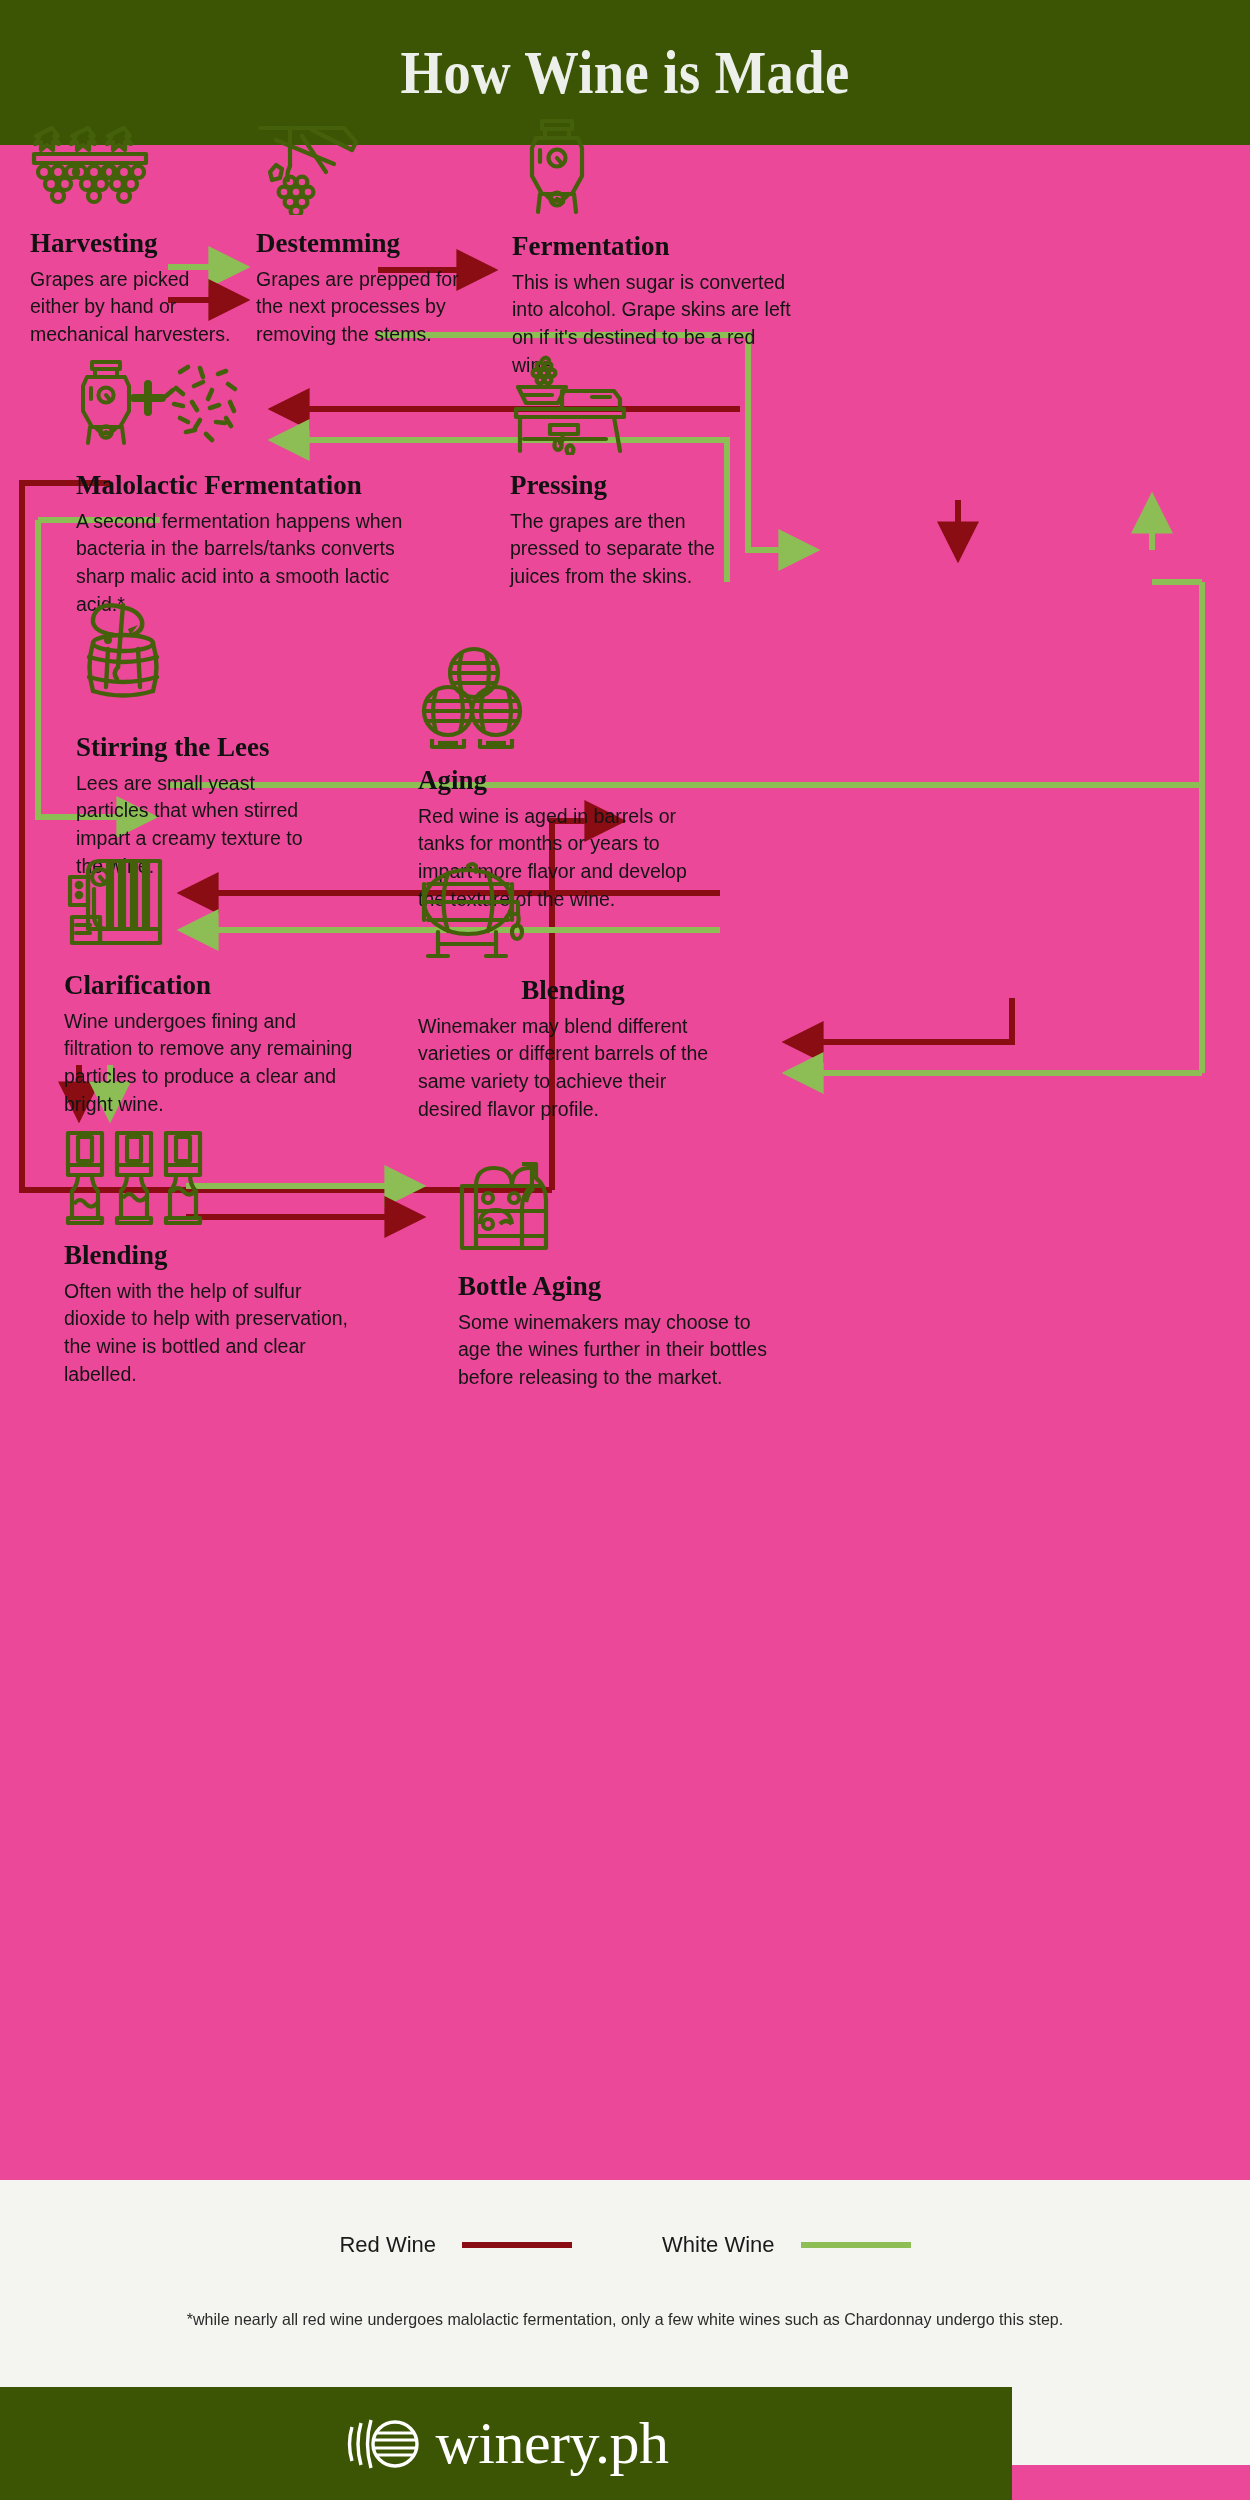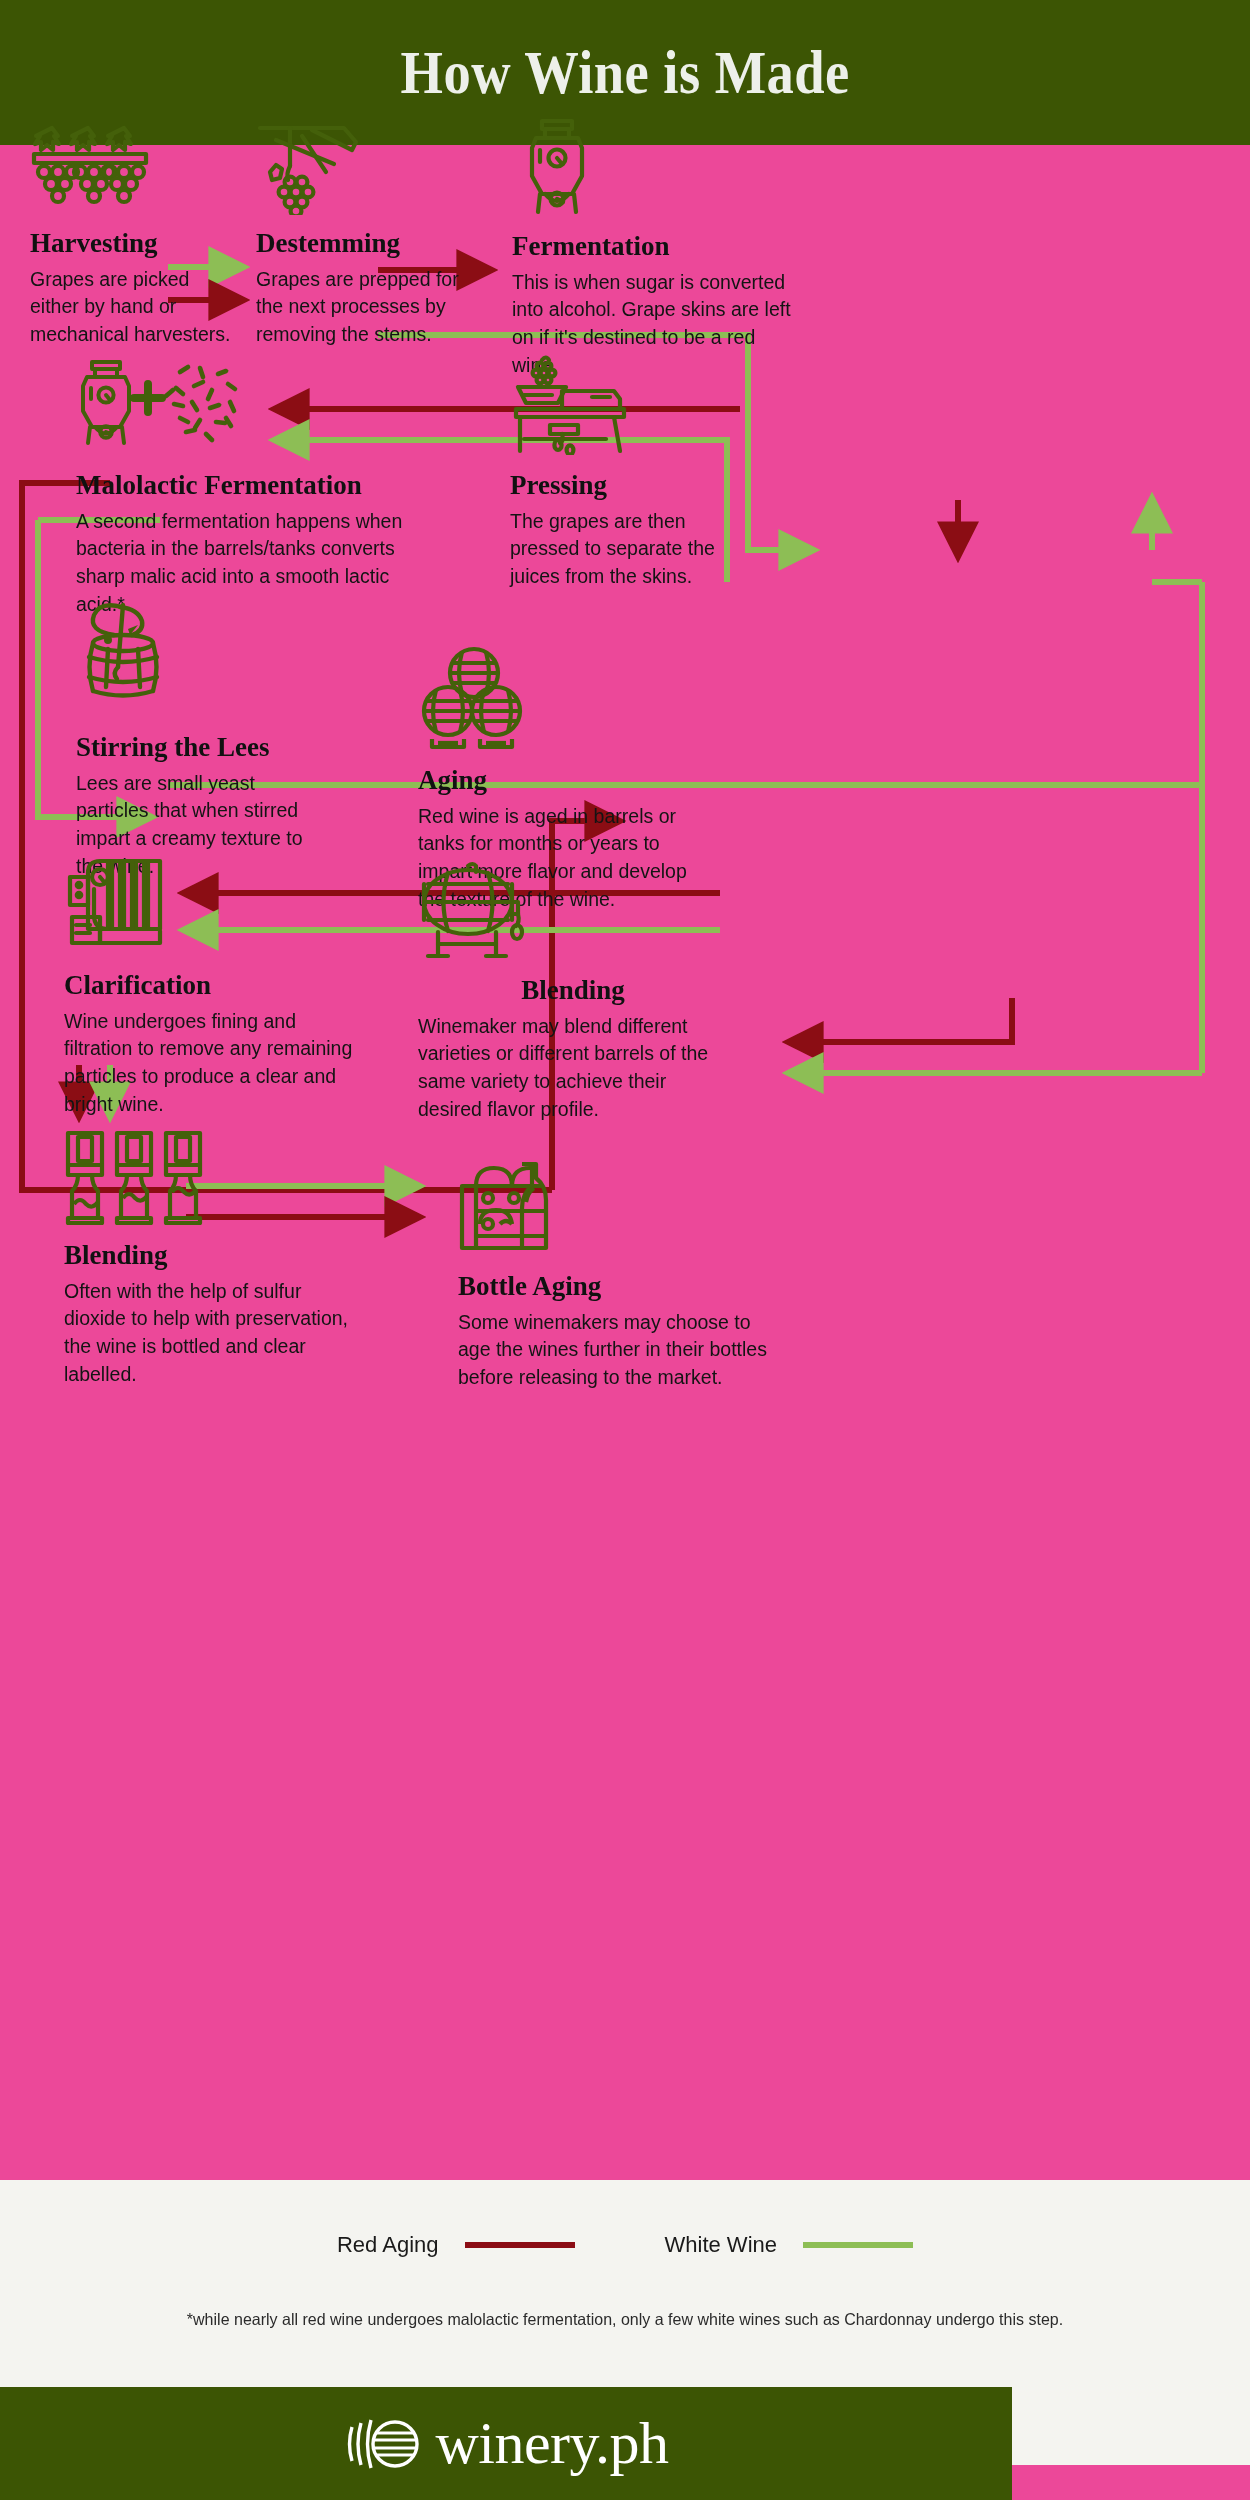--- a/index.html
+++ b/index.html
@@ -463,21 +463,21 @@
         <path d="M64,8 L78,8 L78,22 q10,8 10,22 L88,92 L64,92 L64,52 q0,-14 10,-22 L74,8"></path>
         <path d="M68,46 q2,-10 8,-14"></path>
       </g>
     </svg>
     <div class="title">Bottle Aging</div>
     <div class="desc" style="width:310px">Some winemakers may choose to age the wines further in their bottles before releasing to the market.</div>
   </div>
 
   <div class="legend-strip">
     <div class="legend-row">
-      <span class="legend-label">Red Aging</span>
+      <span class="legend-label">Red Wine</span>
       <span class="legend-swatch" style="background:#8B0D14"></span>
       <span class="legend-gap"></span>
       <span class="legend-label">White Wine</span>
       <span class="legend-swatch" style="background:#8DBE55"></span>
     </div>
     <div class="footnote">*while nearly all red wine undergoes malolactic fermentation, only a few white wines such as Chardonnay undergo this step.</div>
   </div>
 
   <div class="footer">
     <svg width="78" height="62" viewBox="0 0 78 62">

